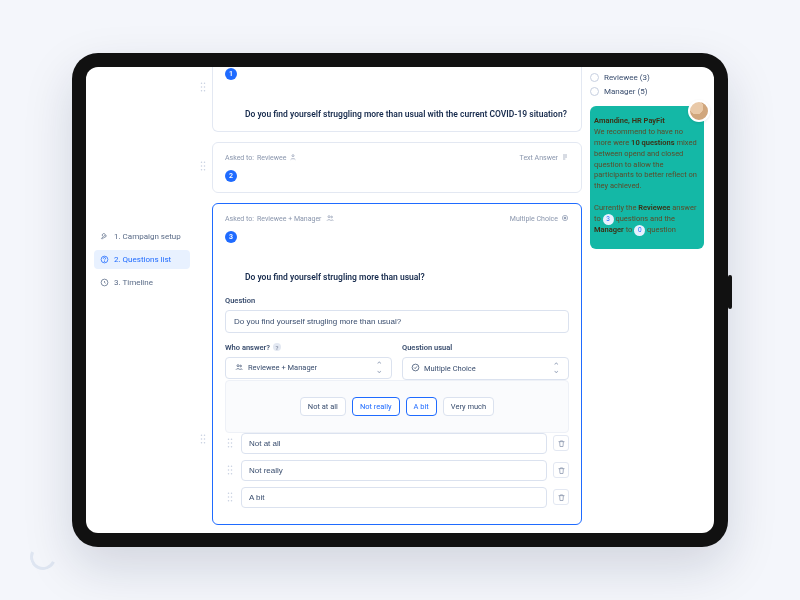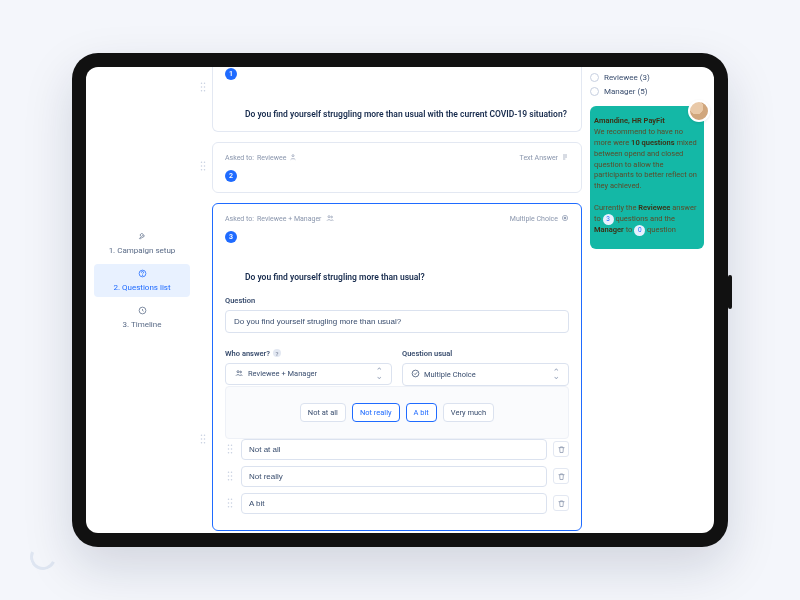--- a/index.html
+++ b/index.html
@@ -44,21 +44,20 @@
     gap: 4px;
   }
   .navitem {
     display: flex; align-items: center;
     gap: 5px;
     padding: 5px 6px;
     border-radius: 4px;
     color: #5a6b87;
     white-space: nowrap;
     cursor: pointer;
-    flex-direction: column;
   }
   .navitem.active { background: #e8f1ff; color: #1f6bff; }
   .navitem .ic { width: 9px; height: 9px; display: inline-flex; align-items:center; justify-content:center; font-size:8px; }
 
   
   .main {
     flex: 1;
     padding: 0 4px 0 0;
     overflow: hidden;
   }
@@ -107,21 +106,21 @@
   .input {
     width:100%;
     border:1px solid #dbe2ef;
     border-radius:4px;
     padding:6px 8px;
     font-size:8px;
     color:#394d6e;
     background:#fff;
   }
 
-  .row2 { display:flex; gap:10px; margin-top:16px; }
+  .row2 { display:flex; gap:10px; margin-top:10px; }
   .row2 > div { flex:1; }
   .select {
     border:1px solid #dbe2ef; border-radius:4px;
     padding:5px 8px;
     font-size:7.5px; color:#394d6e;
     display:flex; align-items:center; justify-content:space-between;
     background:#fff;
   }
   .select .lead { display:flex; align-items:center; gap:4px; }
   .chev { font-size:9px; color:#9aa6bc; line-height:0.5; }

